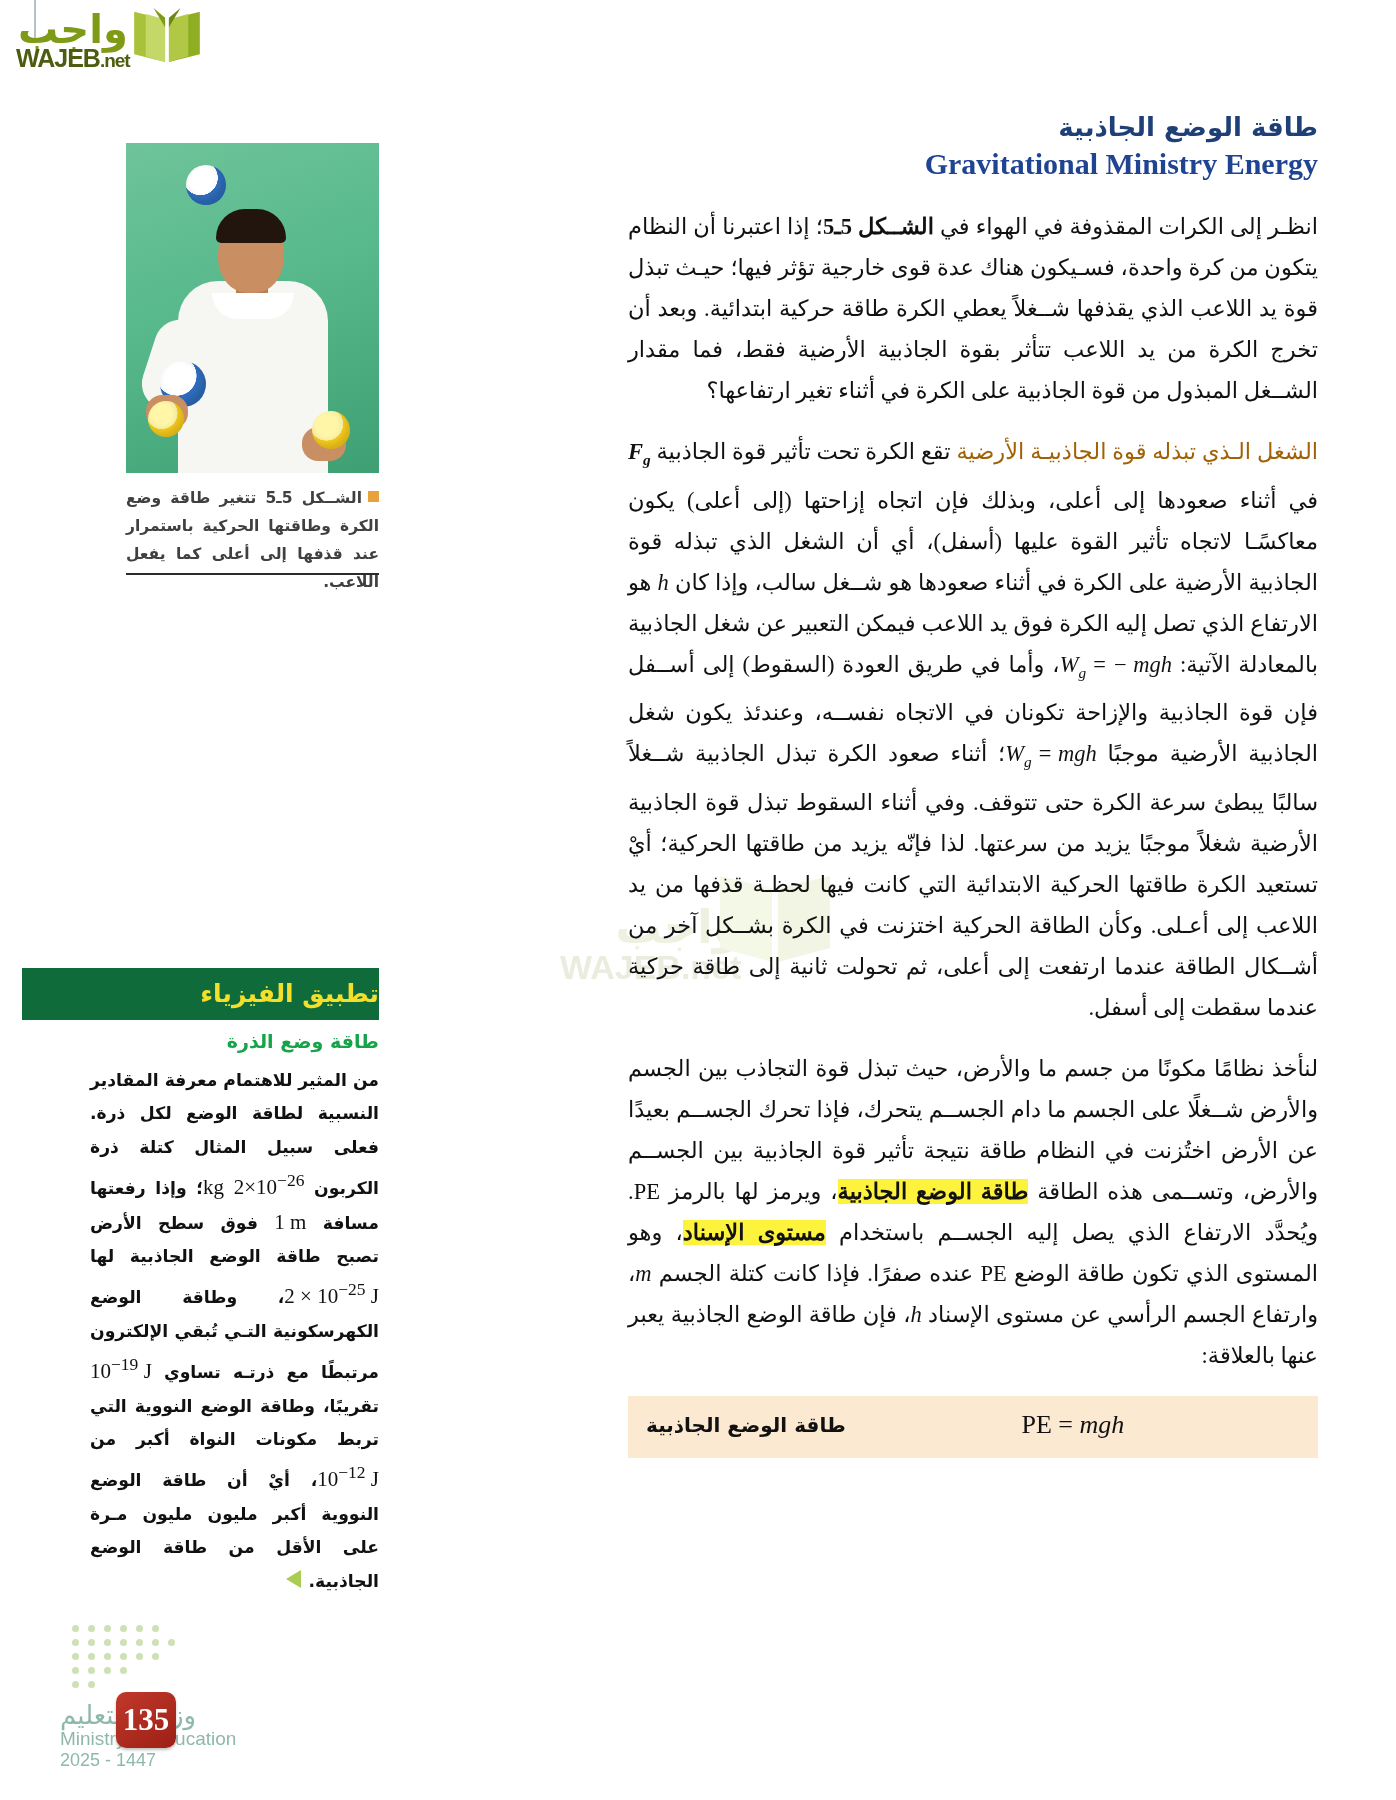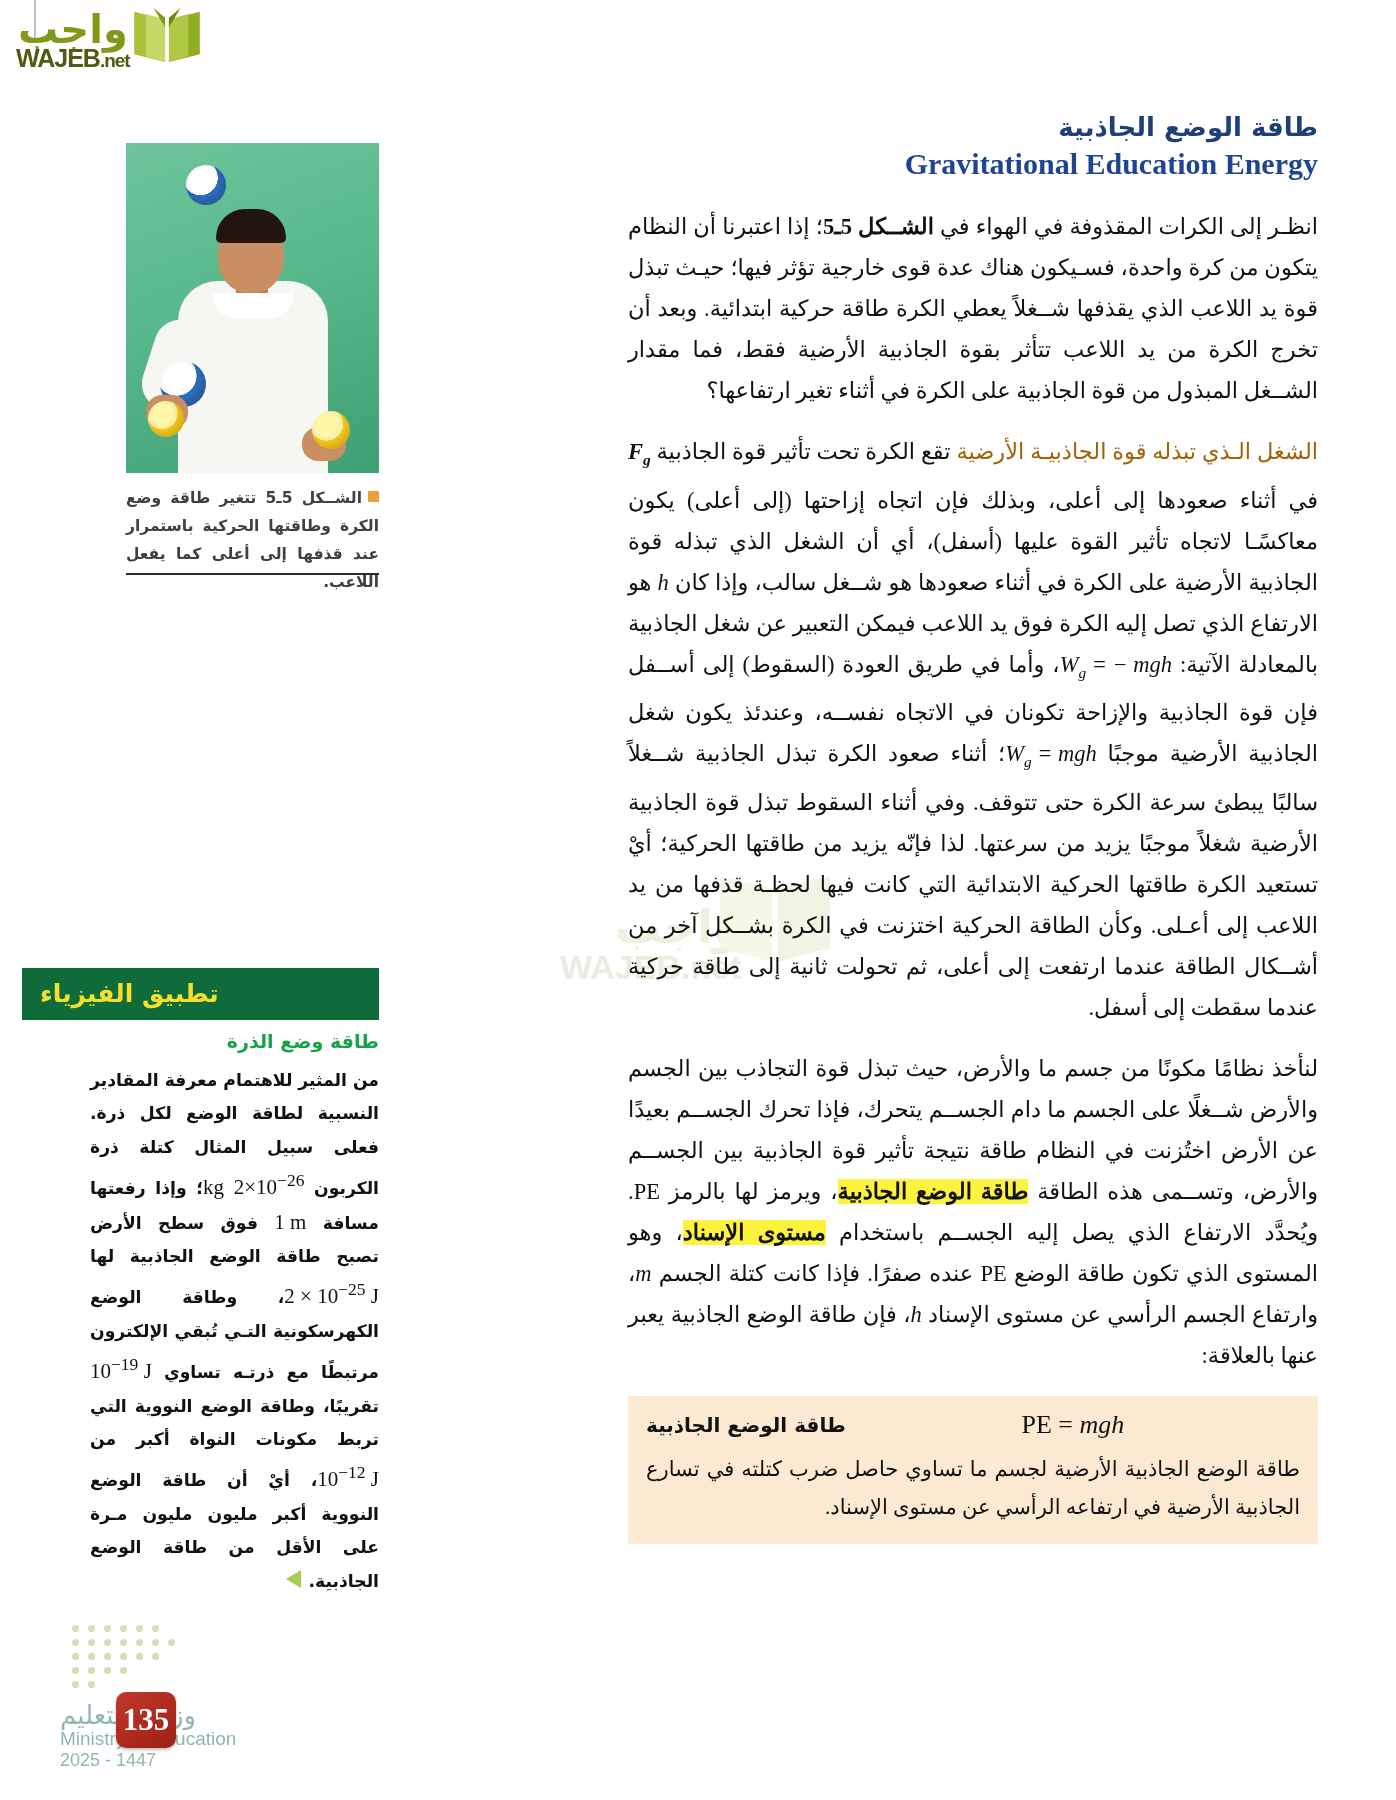--- a/index.html
+++ b/index.html
@@ -121,21 +121,21 @@
   .fig-rule{position:absolute;left:126px;top:573px;width:253px;height:2px;background:#2b2b2b;}
 
   
   .phys-head{
     position:absolute;left:22px;top:968px;width:357px;height:52px;
     background:#0f6b3a;
   }
   .phys-head span{
     display:block;line-height:52px;padding-left:18px;
     font-family:"DejaVu Sans", sans-serif;
-    font-size:25px;font-weight:bold;color:#f4e02a;text-align:left;direction:rtl;
+    font-size:25px;font-weight:bold;color:#f4e02a;text-align:right;direction:rtl;
   }
   .phys-sub{
     position:absolute;left:22px;top:1030px;width:357px;
     font-family:"DejaVu Sans", sans-serif;
     font-size:19px;font-weight:bold;color:#16a34a;text-align:right;
   }
   .phys-body{
     position:absolute;left:90px;top:1064px;width:289px;
     font-family:"DejaVu Sans", sans-serif;
     font-size:17.2px;line-height:33.4px;font-weight:bold;
@@ -264,21 +264,21 @@
       <div class="min-ar">وزارة التعليم</div>
       <div class="min-en">Ministry of Education</div>
       <div class="min-yr">2025 - 1447</div>
     </div>
     <div class="pagenum">135</div>
   </div>
 
   <div class="main-col">
 
     <h1 class="sec-ar">طاقة الوضع الجاذبية</h1>
-    <h2 class="sec-en">Gravitational Education Energy</h2>
+    <h2 class="sec-en">Gravitational Ministry Energy</h2>
 
     <p class="body">
       <span>انظـر إلى الكرات المقذوفة في الهواء في </span><span class="b">الشــكل 5ـ5</span><span>؛ إذا اعتبرنا أن النظام يتكون من كرة واحدة، فسـيكون هناك عدة قوى خارجية تؤثر فيها؛ حيـث تبذل قوة يد اللاعب الذي يقذفها شــغلاً يعطي الكرة طاقة حركية ابتدائية. وبعد أن تخرج الكرة من يد اللاعب تتأثر بقوة الجاذبية الأرضية فقط، فما مقدار الشــغل المبذول من قوة الجاذبية على الكرة في أثناء تغير ارتفاعها؟</span>
     </p>
 
     <p class="body">
       <span class="red">الشغل الـذي تبذله قوة الجاذبيـة الأرضية</span><span> تقع الكرة تحت تأثير قوة الجاذبية </span><span class="mth b">F<sub>g</sub></span><span> في أثناء صعودها إلى أعلى، وبذلك فإن اتجاه إزاحتها (إلى أعلى) يكون معاكسًـا لاتجاه تأثير القوة عليها (أسفل)، أي أن الشغل الذي تبذله قوة الجاذبية الأرضية على الكرة في أثناء صعودها هو شــغل سالب، وإذا كان </span><span class="mth">h</span><span> هو الارتفاع الذي تصل إليه الكرة فوق يد اللاعب فيمكن التعبير عن شغل الجاذبية بالمعادلة الآتية: </span><span class="mth">W<sub>g</sub> = − mgh</span><span>، وأما في طريق العودة (السقوط) إلى أســفل فإن قوة الجاذبية والإزاحة تكونان في الاتجاه نفســه، وعندئذ يكون شغل الجاذبية الأرضية موجبًا </span><span class="mth">W<sub>g</sub> = mgh</span><span>؛ أثناء صعود الكرة تبذل الجاذبية شــغلاً سالبًا يبطئ سرعة الكرة حتى تتوقف. وفي أثناء السقوط تبذل قوة الجاذبية الأرضية شغلاً موجبًا يزيد من سرعتها. لذا فإنّه يزيد من طاقتها الحركية؛ أيْ تستعيد الكرة طاقتها الحركية الابتدائية التي كانت فيها لحظـة قذفها من يد اللاعب إلى أعـلى. وكأن الطاقة الحركية اختزنت في الكرة بشــكل آخر من أشــكال الطاقة عندما ارتفعت إلى أعلى، ثم تحولت ثانية إلى طاقة حركية عندما سقطت إلى أسفل.</span>
     </p>
 
     <p class="body">
@@ -287,18 +287,17 @@
 
     <div class="formula-box">
       <div class="formula-row">
         <div class="formula-eq">
           <span class="mthu">PE</span>
           <span class="mthu">=</span>
           <i>mgh</i>
         </div>
         <div class="formula-title">طاقة الوضع الجاذبية</div>
       </div>
-      <div class="formula-desc">طاقة الوضع الجاذبية الأرضية لجسم ما تساوي حاصل ضرب كتلته في تسارع الجاذبية الأرضية في ارتفاعه الرأسي عن مستوى الإسناد.</div>
     </div>
 
   </div>
 
 </div>
 
 </body></html>

